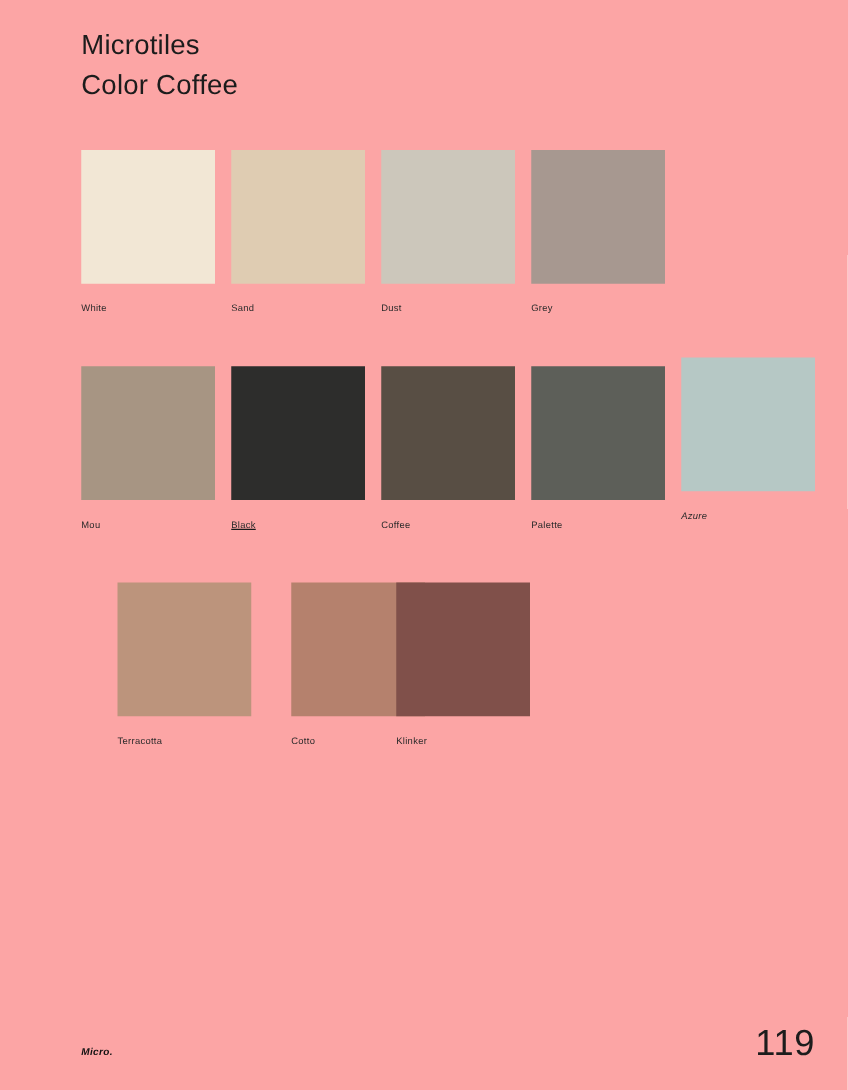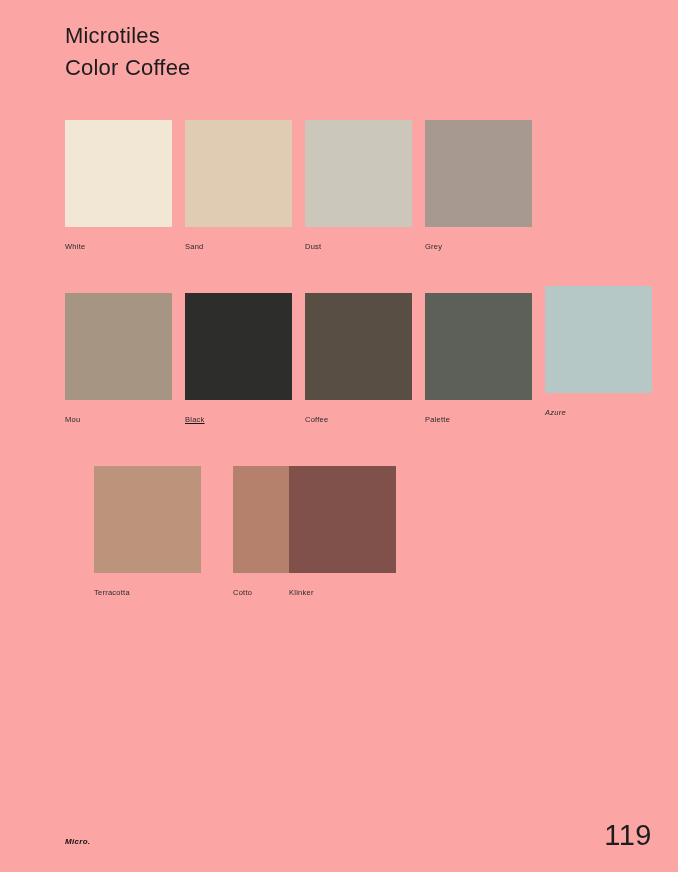--- a/index.html
+++ b/index.html
@@ -148,21 +148,21 @@
 
     <div class="row">
       <div class="swatch-cell" style="left:0px;margin-left:29px;">
         <span class="swatch-chip" style="background-color: rgb(188, 148, 124);"></span>
         <div class="swatch-label">Terracotta</div>
       </div>
       <div class="swatch-cell" style="left:120px;margin-left:48px;">
         <span class="swatch-chip" style="background-color: rgb(181, 129, 109);"></span>
         <div class="swatch-label">Cotto</div>
       </div>
-      <div class="swatch-cell" style="left:224px;">
+      <div class="swatch-cell" style="left:252px;">
         <span class="swatch-chip" style="background-color: rgb(128, 80, 74);"></span>
         <div class="swatch-label">Klinker</div>
       </div>
     </div>
 
   </div>
 
   <div class="footer-brand">Micro.</div>
   <div class="footer-page-number">119</div>
 

